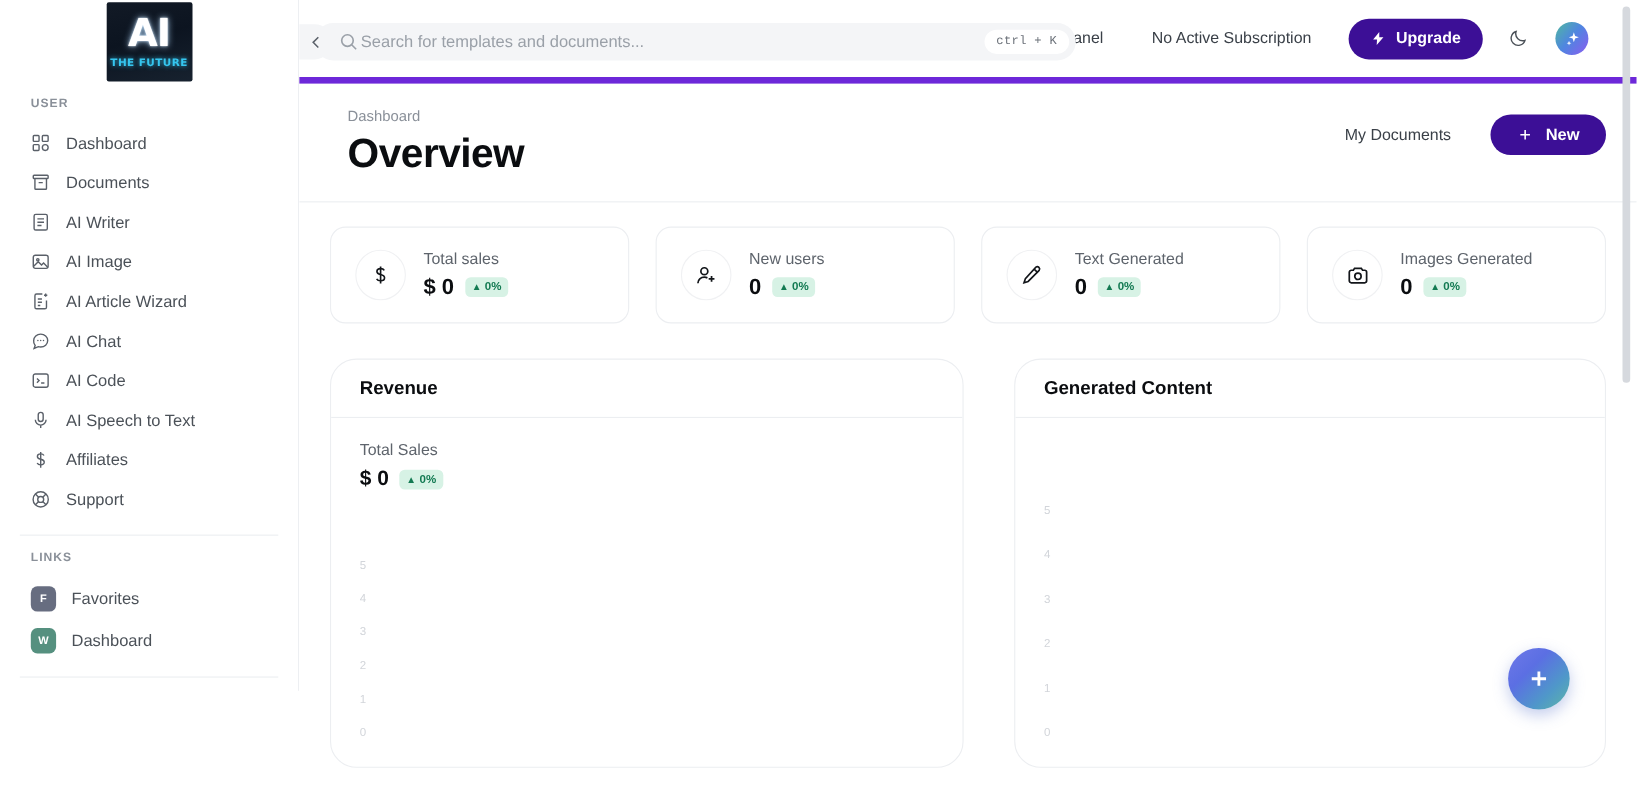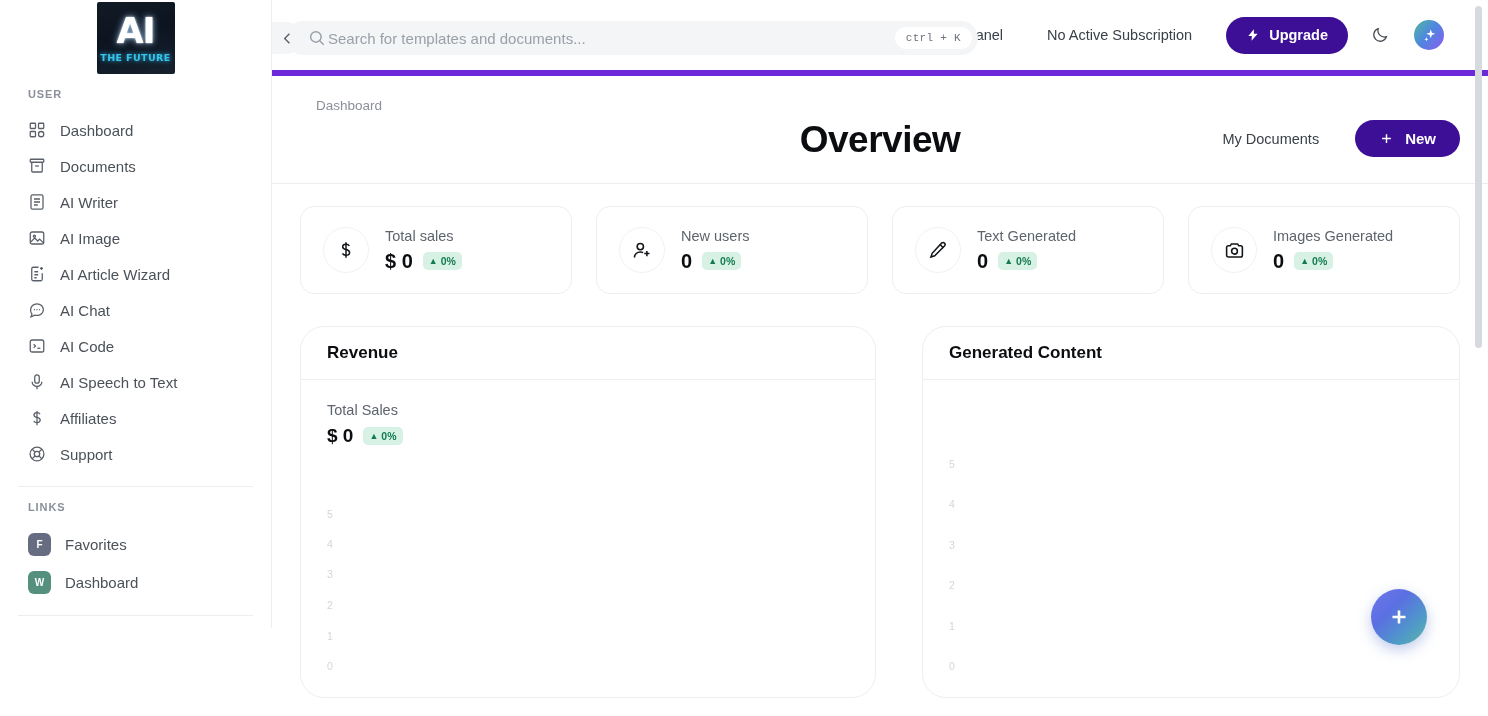--- a/index.html
+++ b/index.html
@@ -121,22 +121,22 @@
     display: flex; align-items: center; justify-content: center;
     color: #fff; cursor: pointer; flex: 0 0 30px;
   }
 
   
   .page-head {
     padding: 22px 44px 0 44px; position: relative;
     border-bottom: 1px solid #eceef1; height: 108px;
   }
   .crumb { font-size: 13.5px; color: #8a9099; }
-  .page-title { font-size: 37px; font-weight: 700; color: #0b0d10; letter-spacing: -.5px; margin-top: 6px; text-align: center; }
-  .head-actions { position: absolute; right: 28px; top: 44px; display: flex; align-items: center; }
+  .page-title { font-size: 37px; font-weight: 700; color: #0b0d10; letter-spacing: -.5px; margin-top: 6px; }
+  .head-actions { position: absolute; right: 28px; top: 28px; display: flex; align-items: center; }
   .new-btn {
     height: 37px; display: flex; align-items: center; gap: 11px;
     padding: 0 24px; border-radius: 19px;
     background: #3c0f96; color: #fff; font-size: 15px; font-weight: 600;
     cursor: pointer; margin-left: 14px;
   }
 
   
   .content { padding: 22px 28px 0 28px; }
   .stats { display: flex; gap: 24px; }

